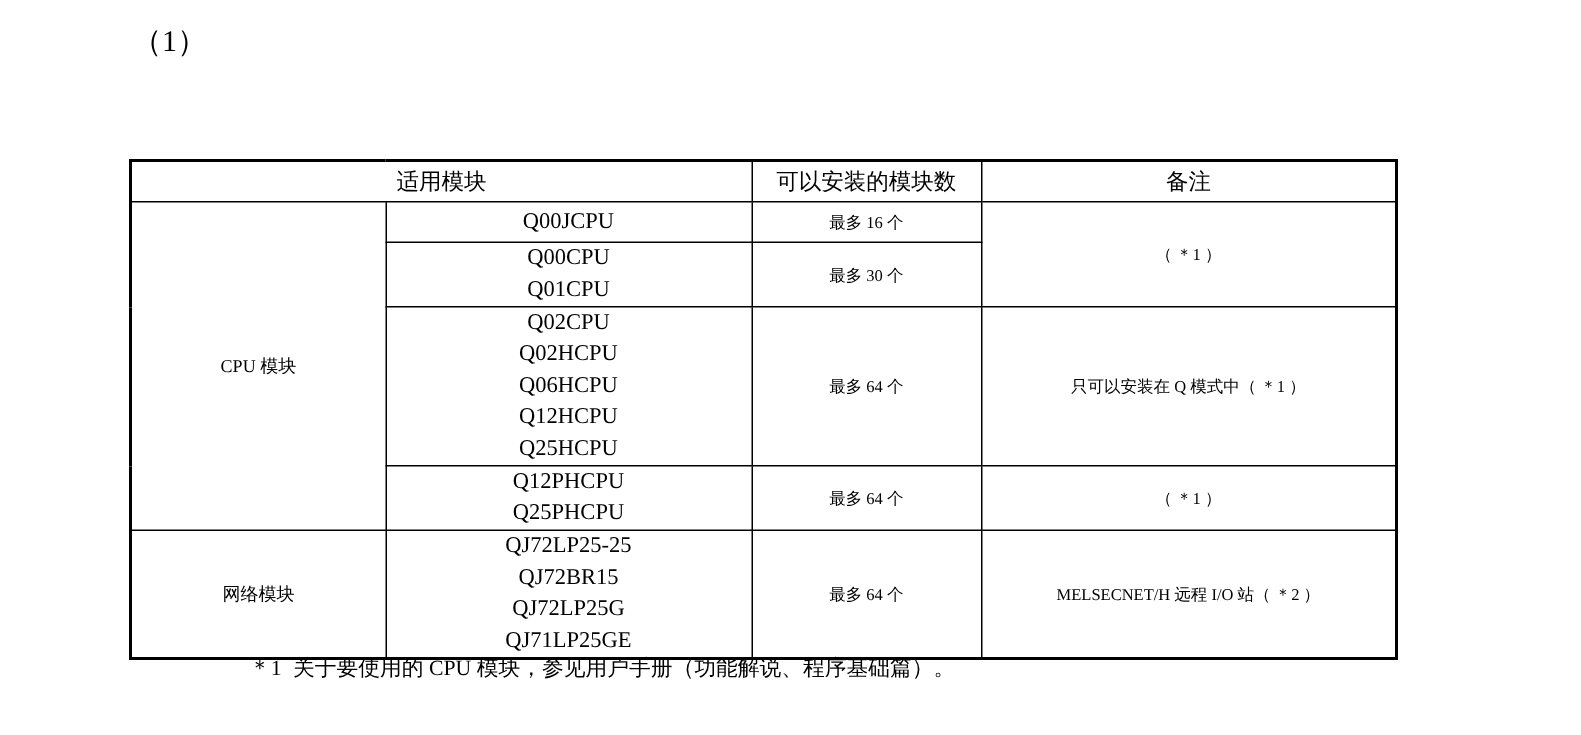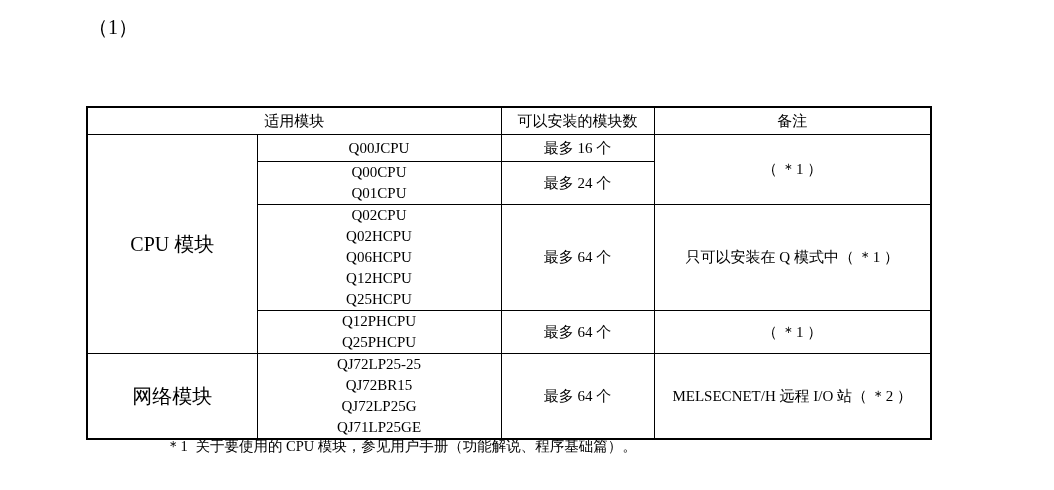--- a/index.html
+++ b/index.html
@@ -74,29 +74,29 @@
   .col-b { width: 244px; }
   .col-c { width: 153px; }
   .col-d { width: 277px; }
   thead td {
     height: 26px;
     font-size: 15px;
   }
   .cat-cell {
     text-align: left;
     padding-left: 8px;
-    font-size: 20px;
+    font-size: 12px;
   }
   .models-cell {
     line-height: 21px;
     padding: 3px 0;
     font-size: 15px;
   }
   .count-cell, .remark-cell {
-    font-size: 15px;
+    font-size: 11px;
   }
   .nowrap { white-space: nowrap; }
   
   .footnotes {
     position: absolute;
     left: 166px;
     top: 432px;
     font-size: 14.5px;
     line-height: 29px;
   }
@@ -136,21 +136,21 @@
             <div>Q00JCPU</div>
           </td>
           <td class="count-cell">最多 16 个</td>
           <td class="remark-cell" rowspan="2">（ ＊1 ）</td>
         </tr>
         <tr>
           <td class="models-cell">
             <div>Q00CPU</div>
             <div>Q01CPU</div>
           </td>
-          <td class="count-cell">最多 24 个</td>
+          <td class="count-cell">最多 30 个</td>
         </tr>
         <tr>
           <td class="models-cell">
             <div>Q02CPU</div>
             <div>Q02HCPU</div>
             <div>Q06HCPU</div>
             <div>Q12HCPU</div>
             <div>Q25HCPU</div>
           </td>
           <td class="count-cell">最多 64 个</td>

